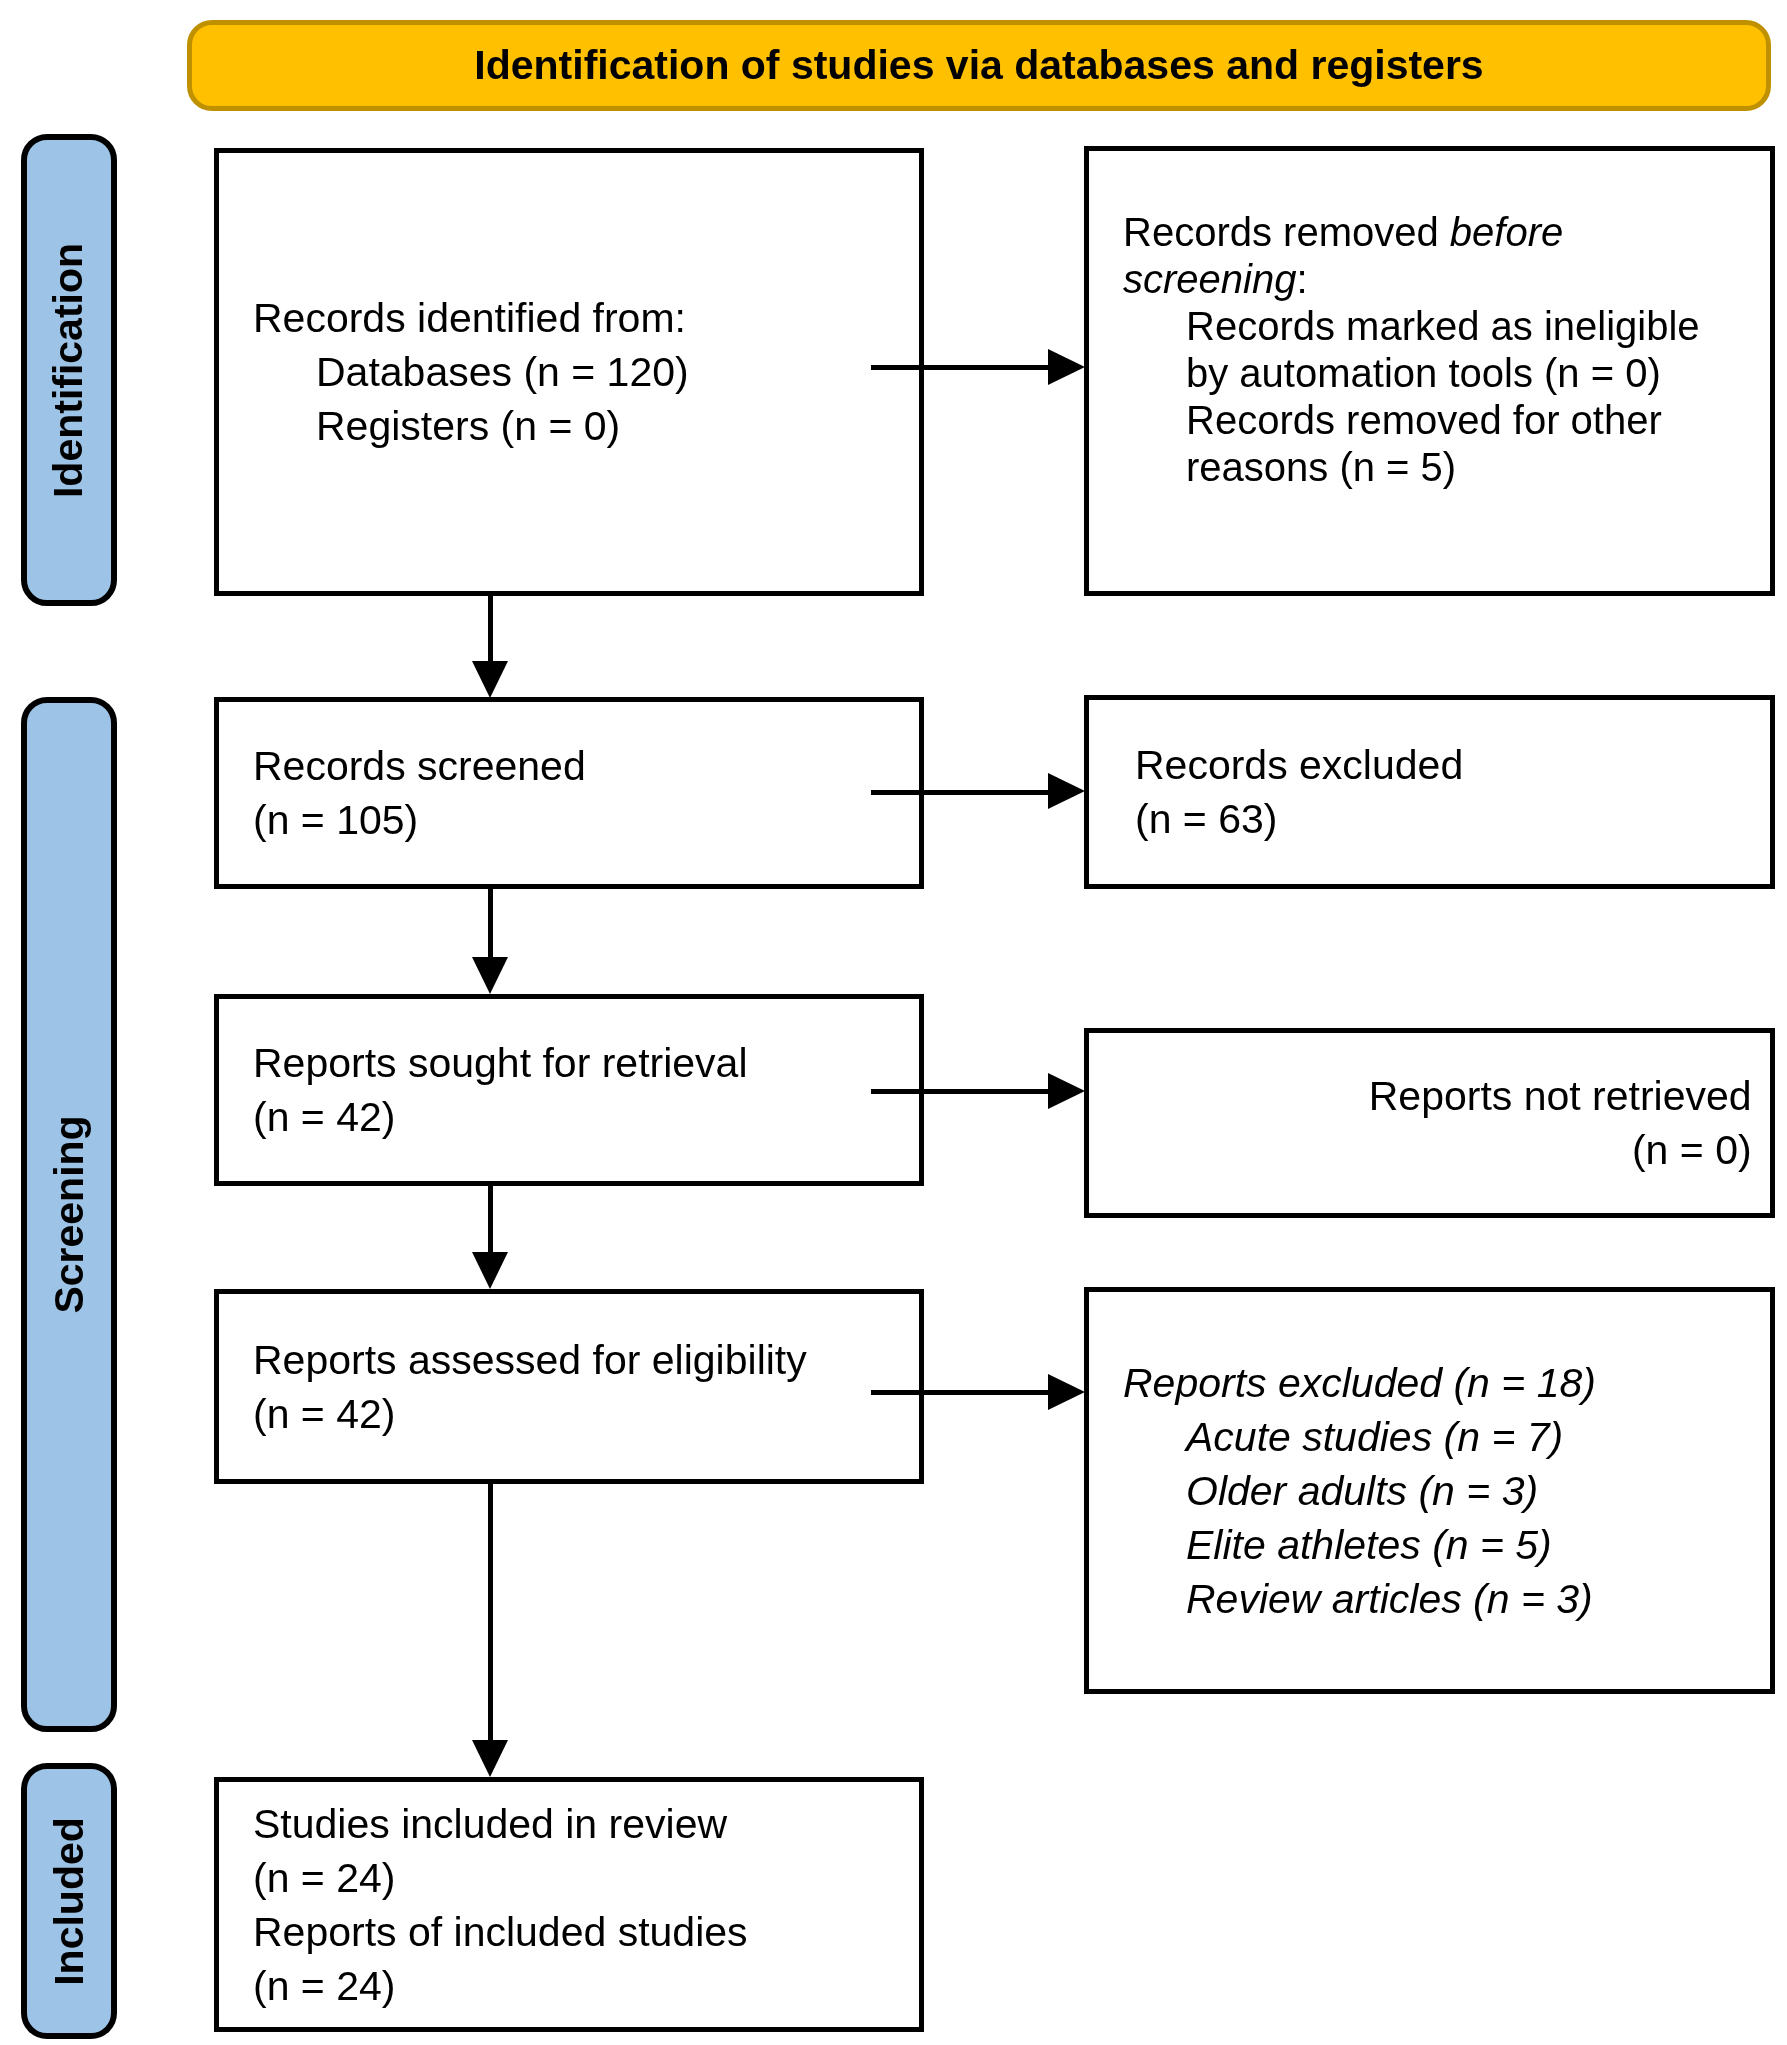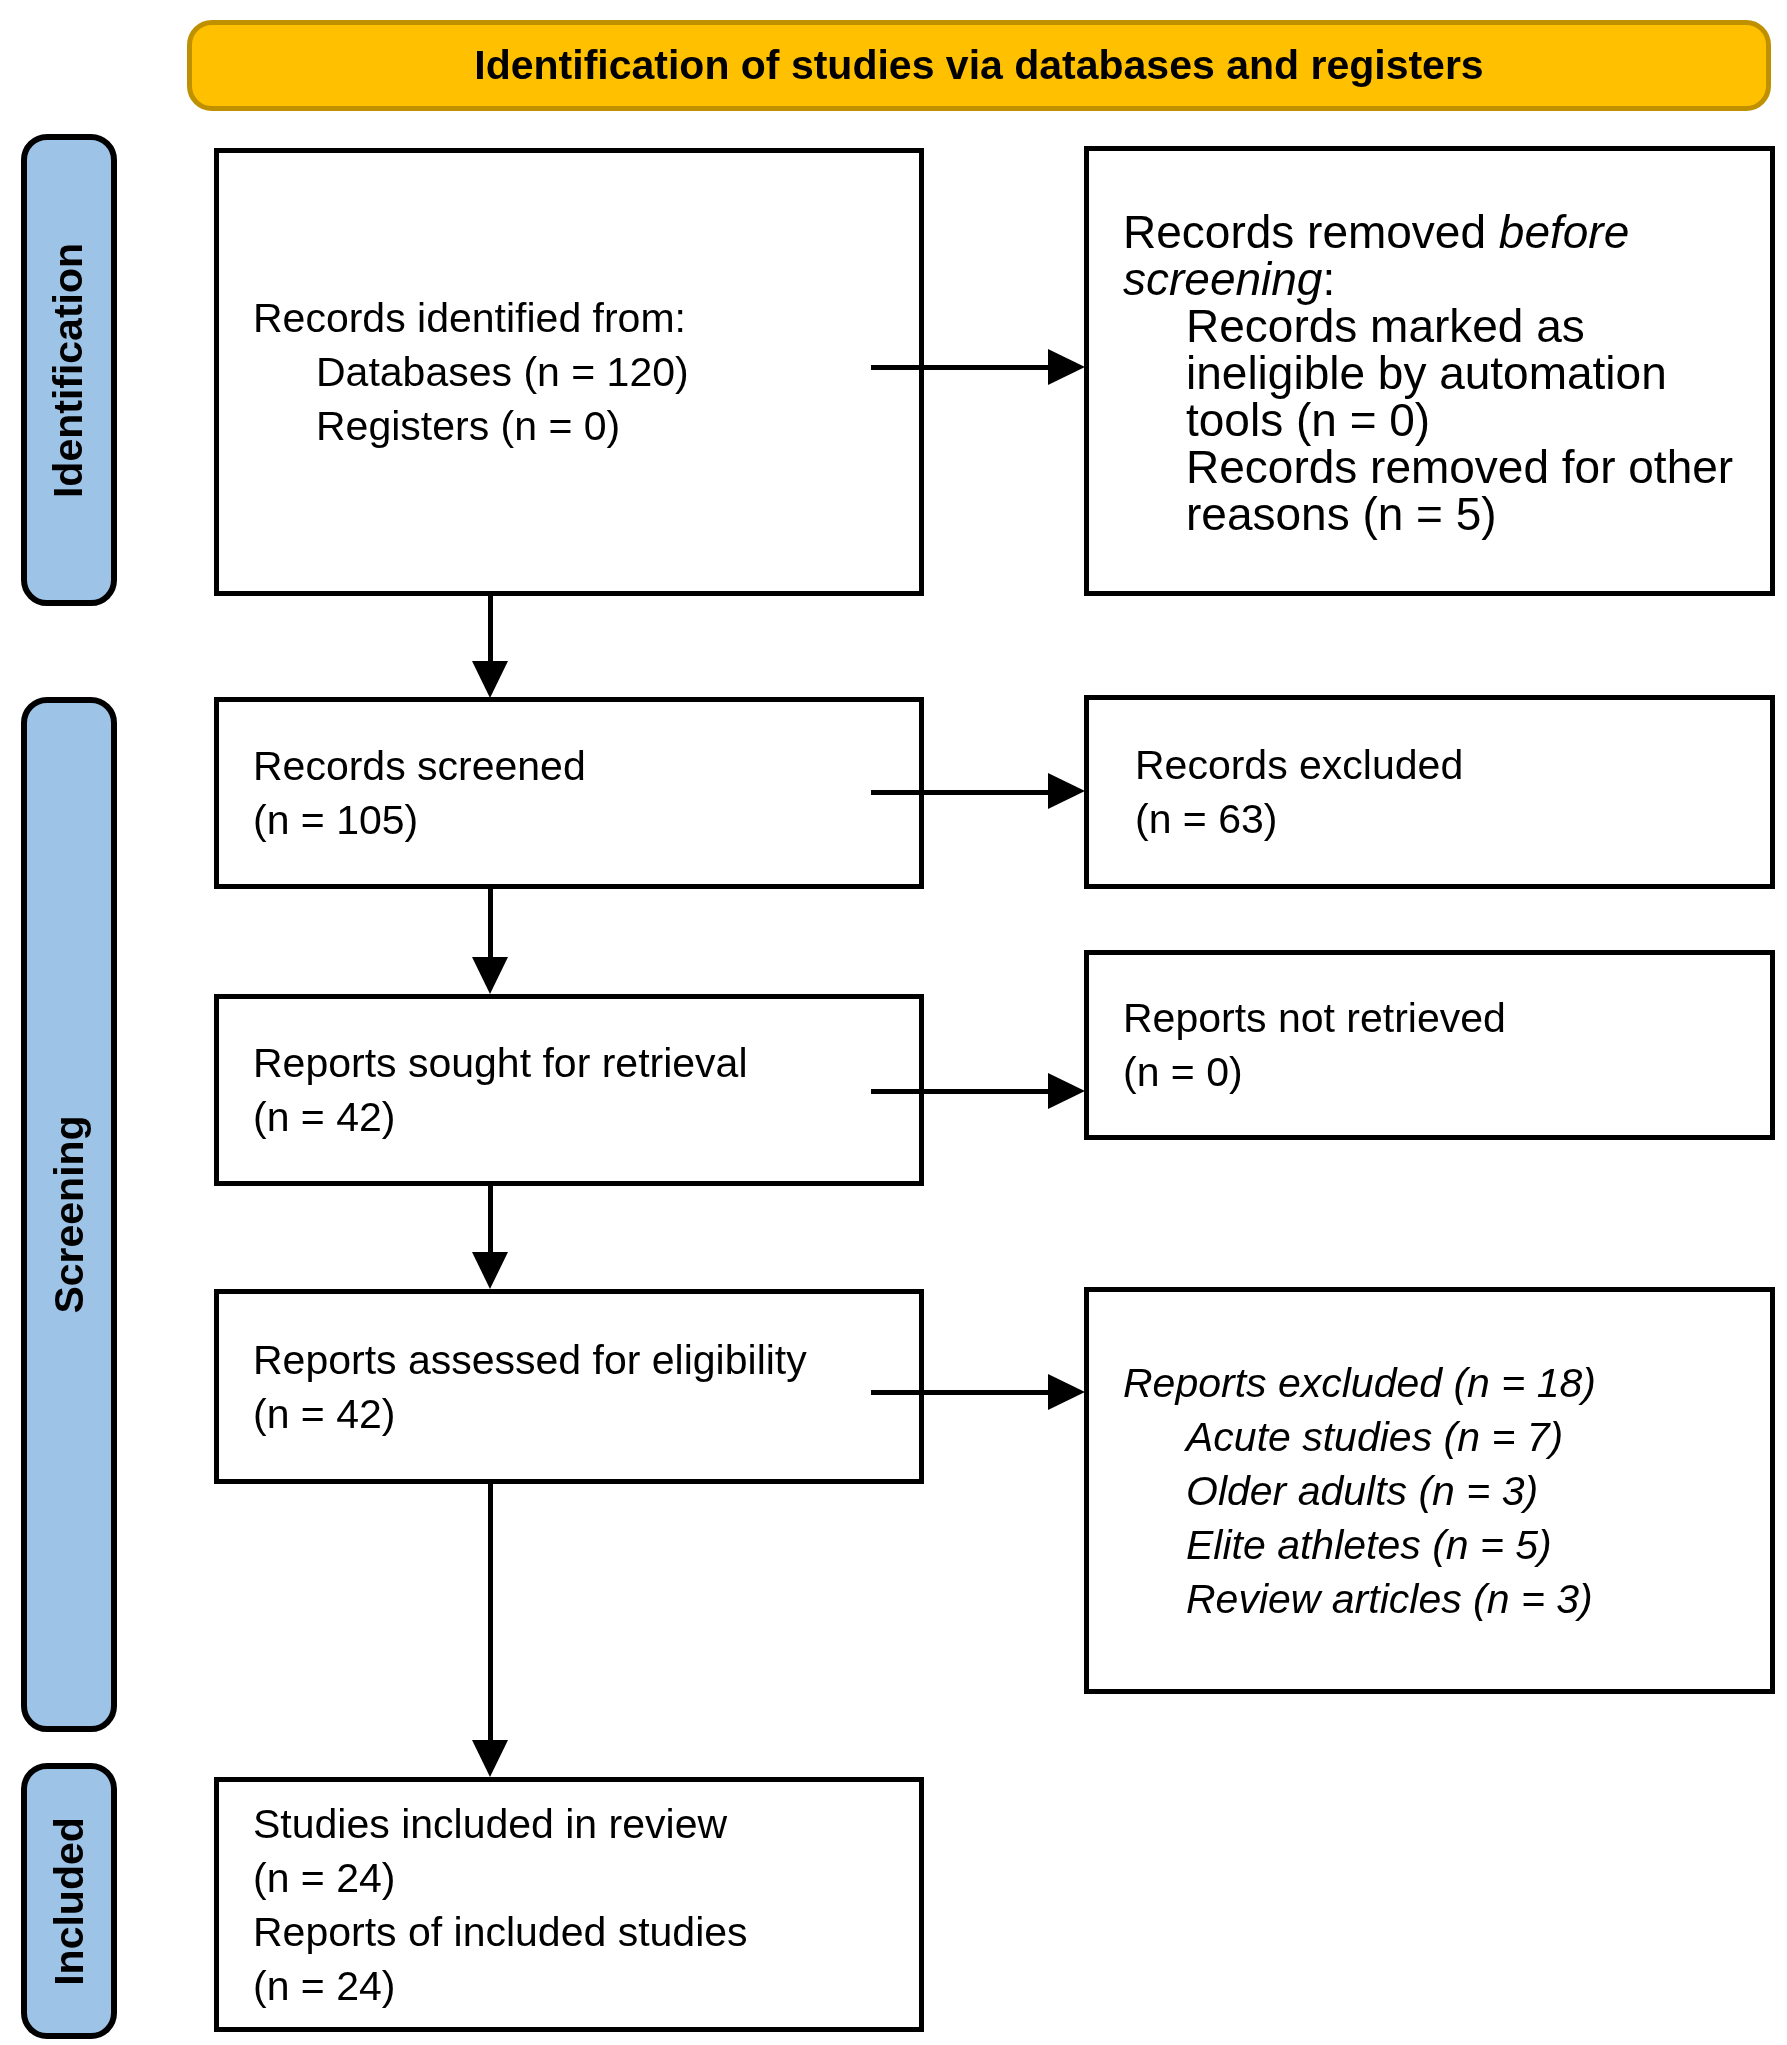--- a/index.html
+++ b/index.html
@@ -32,26 +32,26 @@
     position:absolute;background:#fff;border:5.2px solid #000;box-sizing:border-box;
     display:flex;flex-direction:column;justify-content:center;
     font-size:41px;line-height:54px;
   }
   .fbox .pad{padding-left:34px;padding-right:18.4px;}
   .indent{margin-left:63px;}
   .it{font-style:italic;}
   .col-left{left:190px;width:710px;margin-left:24px;}
   .col-right{left:1084px;width:691px;}
   .box-identified{top:148px;height:448px;}
-  .box-removed{top:146px;height:450px;justify-content:flex-start;font-size:46px;line-height:47px;}
+  .box-removed{top:146px;height:450px;justify-content:flex-start;font-size:40px;line-height:47px;}
   .box-removed .pad{padding-top:58px;}
   .box-screened{top:697px;height:192px;}
   .box-excluded{top:695px;height:194px;padding-left:12px;}
   .box-sought{top:994px;height:192px;}
-  .box-notretrieved{top:950px;height:190px;}
+  .box-notretrieved{top:1028px;height:190px;text-align:right;}
   .box-assessed{top:1289px;height:195px;}
   .box-reportsexcluded{top:1287px;height:407px;font-style:italic;}
   .box-included{top:1777px;height:255px;}
   
   .vline{position:absolute;width:4.6px;background:#000;left:488px;}
   .hline{position:absolute;height:4.6px;background:#000;left:871px;width:178px;}
   .head-down{
     position:absolute;width:0;height:0;left:472px;
     border-left:18.4px solid transparent;border-right:18.4px solid transparent;
     border-top:37px solid #000;

